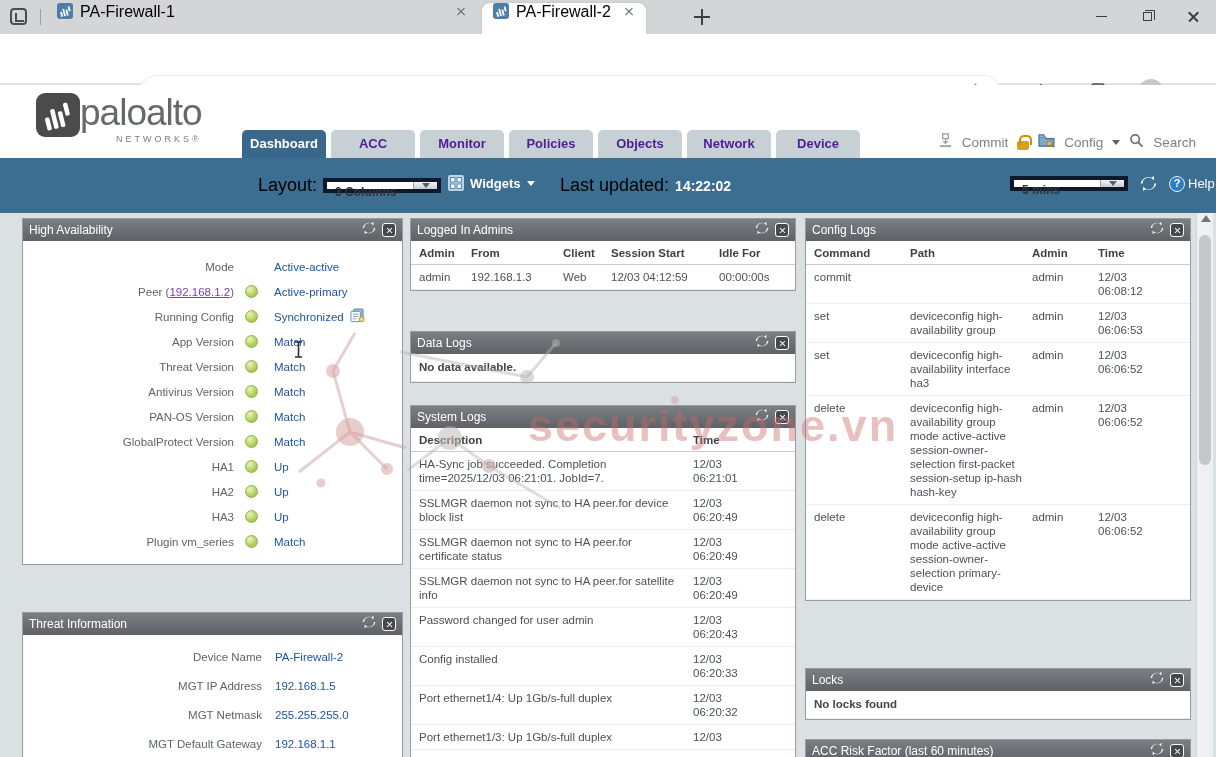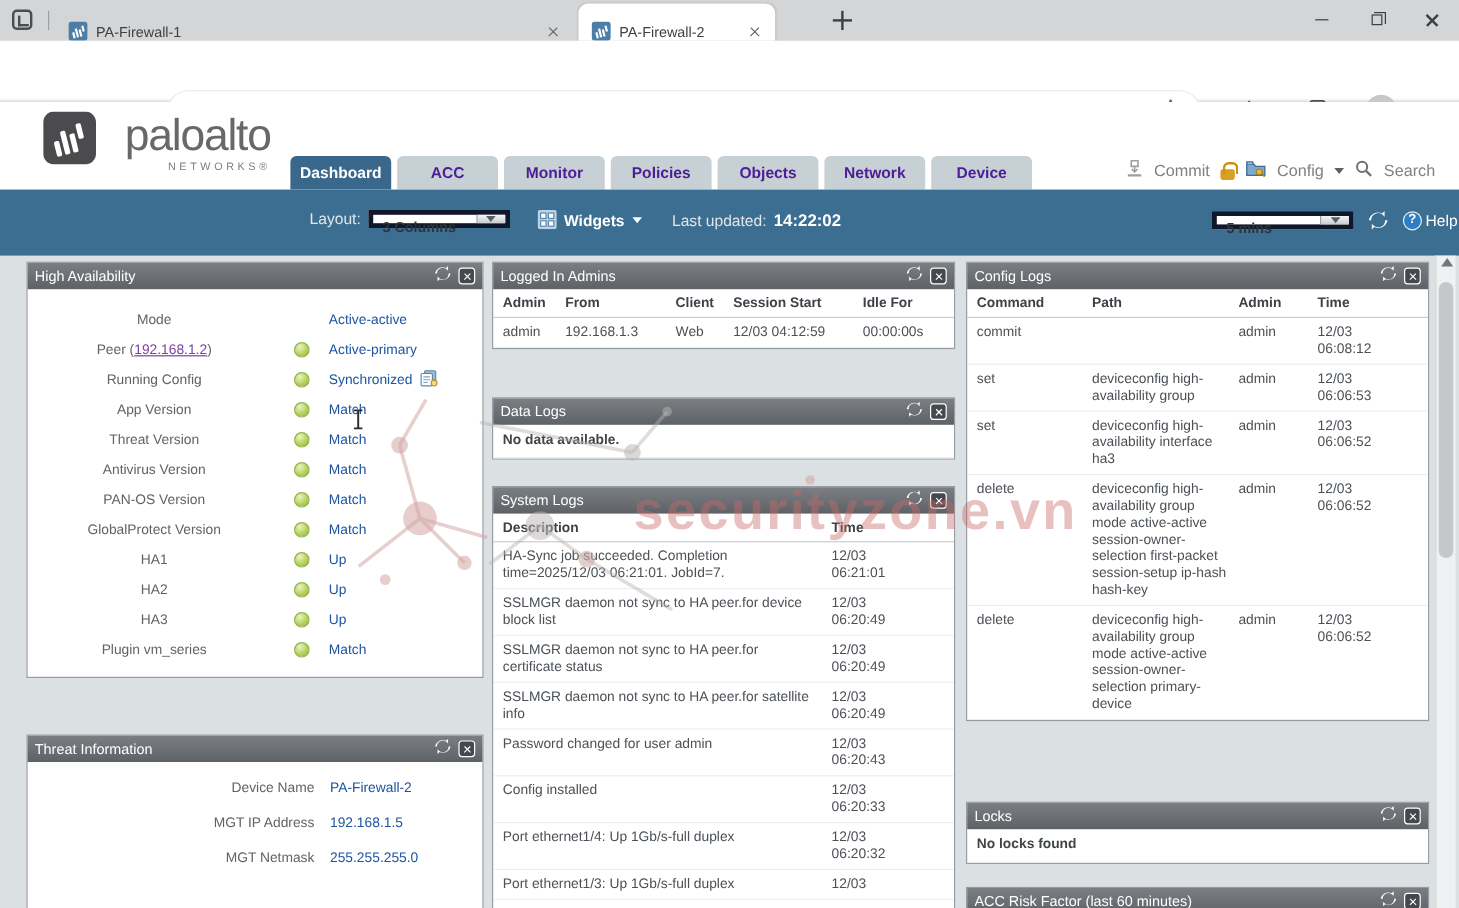--- a/index.html
+++ b/index.html
@@ -4,21 +4,21 @@
 <style>
   * { box-sizing: border-box; margin:0; padding:0; }
   html,body { width:1216px; height:757px; overflow:hidden; }
   body { position:relative; background:#dbe0e3; font-family:"Liberation Sans",sans-serif; }
 
   
   .tabstrip { position:absolute; left:0; top:0; width:1216px; height:34px; background:#d4d5d7; }
   .ws-icon { position:absolute; left:10px; top:8px; width:17px; height:17px; border:2px solid #4a4d52; border-radius:4px; }
   .ws-icon::after { content:""; position:absolute; left:3px; top:3px; width:7px; height:7px; border-left:2px solid #4a4d52; border-bottom:2px solid #4a4d52; }
   .tdiv { position:absolute; left:40px; top:9px; width:1px; height:16px; background:#9aa0a6; }
-  .btab { position:absolute; top:3px; height:31px; display:flex; align-items:flex-end; font-size:12px; color:#404040; }
+  .btab { position:absolute; top:3px; height:31px; display:flex; align-items:flex-start; font-size:16px; color:#000000; }
   .btab.t1 { left:46px; width:432px; }
   .btab.t2 { left:482px; width:164px; background:#fff; border-radius:8px 8px 0 0; box-shadow:0 0 2px rgba(0,0,0,.15); }
   .favicon { width:16px; height:16px; margin:0 7px 0 11px; flex:0 0 auto; }
   .btab-title { flex:1; overflow:hidden; white-space:nowrap; }
   .tclose { position:relative; width:16px; height:16px; margin-right:9px; flex:0 0 auto; }
   .tclose::before,.tclose::after { content:""; position:absolute; left:3px; top:7.5px; width:10px; height:1.4px; background:#5f6368; }
   .tclose::before { transform:rotate(45deg);} .tclose::after { transform:rotate(-45deg);}
   .newtab { position:absolute; left:694px; top:9px; width:16px; height:16px; }
   .newtab::before { content:""; position:absolute; left:7px; top:0; width:2px; height:16px; background:#3c4043; }
   .newtab::after { content:""; position:absolute; left:0; top:7px; width:16px; height:2px; background:#3c4043; }
@@ -39,34 +39,34 @@
   .notsecure { color:#c5221f; font-size:14px; }
   .urlsep { width:1px; height:17px; background:#d4d6d8; margin:0 12px; }
   .urltext { font-size:14.5px; color:#202124; white-space:nowrap; }
   .urltext .scheme { color:#c5221f; text-decoration:line-through; }
   .staradd { margin-left:auto; }
   .addr-icons { position:absolute; top:47px; }
 
   
   .pa-header { position:absolute; left:0; top:85px; width:1216px; height:73px; background:#fff; }
   .pa-logo { position:absolute; left:36px; top:8px; display:flex; }
-  .pa-logo-text { margin-left:24px; }
+  .pa-logo-text { margin-left:0; }
   .pa-logo-name { font-size:37px; color:#66686a; letter-spacing:-1px; line-height:40px; font-weight:500; }
   .pa-logo-sub { font-size:9px; color:#7c7e80; letter-spacing:3px; text-align:right; margin-top:1px; }
   .pa-tabs { position:absolute; left:242px; bottom:0; display:flex; gap:5px; }
   .pa-tab { width:84px; height:28px; line-height:28px; text-align:center; border-radius:5px 5px 0 0; background:#c7d0d4; color:#4c1d95; font-size:13px; font-weight:bold; }
   .pa-tab.active { background:#39688c; color:#fff; }
   .pa-actions { position:absolute; right:20px; bottom:7px; display:flex; align-items:center; gap:9px; color:#7d8184; font-size:13.5px; }
   .caret { width:0; height:0; border-left:4px solid transparent; border-right:4px solid transparent; border-top:5px solid #5c6063; display:inline-block; }
   .lockicon { position:relative; width:12px; height:9px; background:#d99f22; border-radius:2px; margin-top:6px; }
   .lockicon::before { content:""; position:absolute; left:1.5px; top:-6px; width:9px; height:8px; border:2px solid #c8920f; border-bottom:none; border-radius:5px 5px 0 0; }
 
   
   .toolbar { position:absolute; left:0; top:158px; width:1216px; height:55px; background:#3b6e91; }
-  .tb-label { color:#e5e5e5; font-size:13px; }
+  .tb-label { color:#000000; font-size:18px; }
   .tb-group { position:absolute; top:17px; display:flex; align-items:center; }
   .selbox { display:flex; height:15px; border:4px solid #0f172a; background:#fff; }
   .selval { padding:0 8px; font-size:12px; font-weight:bold; color:#2f3337; line-height:20px; }
   .selbtn { width:24px; background:linear-gradient(#f4f5f5,#c9cdd0); border-left:1px solid #9aa2a8; display:flex; align-items:center; justify-content:center; }
   .selbtn .caret { border-top-color:#5a6066; }
   .tb-white { color:#fff; font-size:13px; font-weight:bold; }
   .helpcirc { width:16px; height:16px; border-radius:50%; background:#2d7ec2; border:1.5px solid #e8f0f6; color:#fff; font-size:11px; font-weight:bold; text-align:center; line-height:13px; margin-right:3px; }
 
   
   .widget { position:absolute; background:#fff; border:1px solid #969ca1; }
@@ -81,21 +81,21 @@
   #w-gi { left:22px; top:612px; width:381px; height:200px; }
   #w-admins { left:410px; top:218px; width:386px; }
   #w-datalogs { left:410px; top:331px; width:386px; }
   #w-syslogs { left:410px; top:405px; width:386px; height:400px; }
   #w-configlogs { left:805px; top:218px; width:386px; }
   #w-locks { left:805px; top:668px; width:386px; }
   #w-acc { left:805px; top:739px; width:386px; height:40px; }
 
   .ha-body { padding:13px 0 10px; }
   .ha-row { display:flex; align-items:center; height:25px; font-size:11.5px; }
-  .ha-label { width:211px; text-align:center; color:#5f6468; }
+  .ha-label { width:211px; text-align:right; color:#5f6468; }
   .ha-link { color:#7b3fa8; text-decoration:underline; }
   .ha-led { width:13px; height:13px; border-radius:50%; margin-left:11px; background:radial-gradient(circle at 35% 28%, #eaf4c0, #b6d35f 55%, #8fae3b); border:1px solid #97b14d; flex:0 0 auto; }
   .ha-value { margin-left:16px; color:#1d55a0; display:flex; align-items:center; gap:5px; }
 
   .gi-body { padding:7px 0 4px; }
   .gi-row { display:flex; align-items:center; height:29px; font-size:11.5px;padding-left:44px; }
   .gi-label { width:195px; text-align:right; color:#5f6468; }
   .gi-value { margin-left:13px; color:#1d55a0; }
 
   .tbl-h { display:flex; padding:6px 8px 5px; font-size:11.5px; font-weight:bold; color:#3d4246; border-bottom:1px solid #c9cdd1; }
@@ -520,20 +520,24 @@
         <span class="gi-label">Device Name</span>
         <span class="gi-value">PA-Firewall-2</span>
       </div>
       <div class="gi-row">
         <span class="gi-label">MGT IP Address</span>
         <span class="gi-value">192.168.1.5</span>
       </div>
       <div class="gi-row">
         <span class="gi-label">MGT Netmask</span>
         <span class="gi-value">255.255.255.0</span>
+      </div>
+      <div class="gi-row">
+        <span class="gi-label">MGT Default Gateway</span>
+        <span class="gi-value">192.168.1.1</span>
       </div>
     </div>
 </div>
 
 <div class="widget" id="w-admins">
   <div class="whead">
     <span class="wtitle">Logged In Admins</span>
     <span class="wbtn"><svg viewBox="0 0 16 16" width="14" height="14">
           <path d="M2.5 8a5.5 5.5 0 0 1 9.4-3.9L13 5.2V.8l-1.9 1.9A7.3 7.3 0 0 0 .7 8z" fill="#fff"></path>
           <path d="M13.5 8a5.5 5.5 0 0 1-9.4 3.9L3 10.8v4.4l1.9-1.9A7.3 7.3 0 0 0 15.3 8z" fill="#fff"></path>

